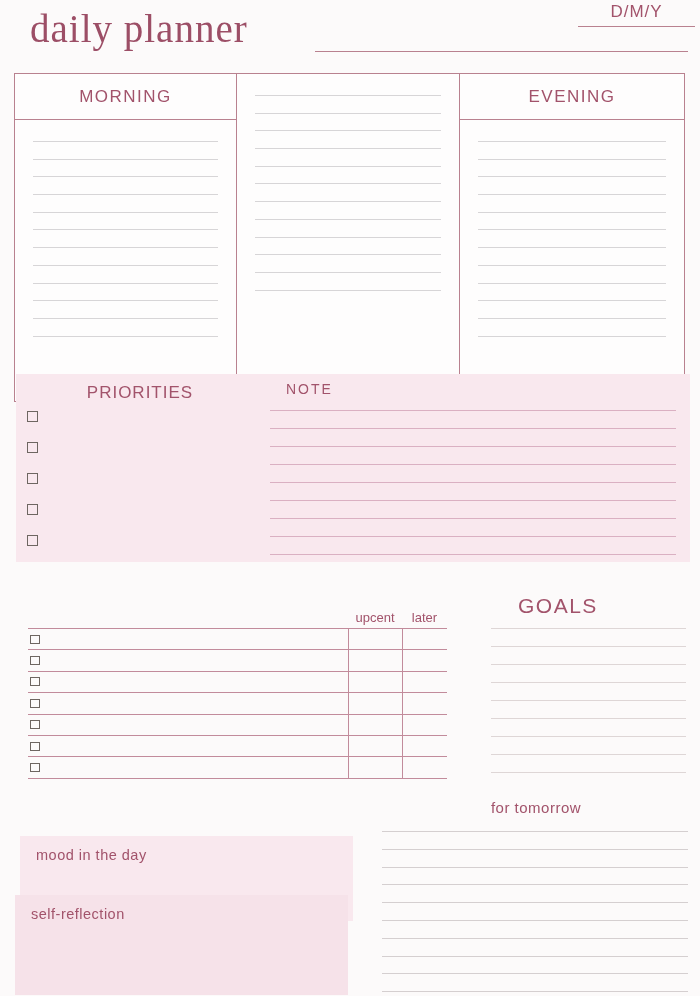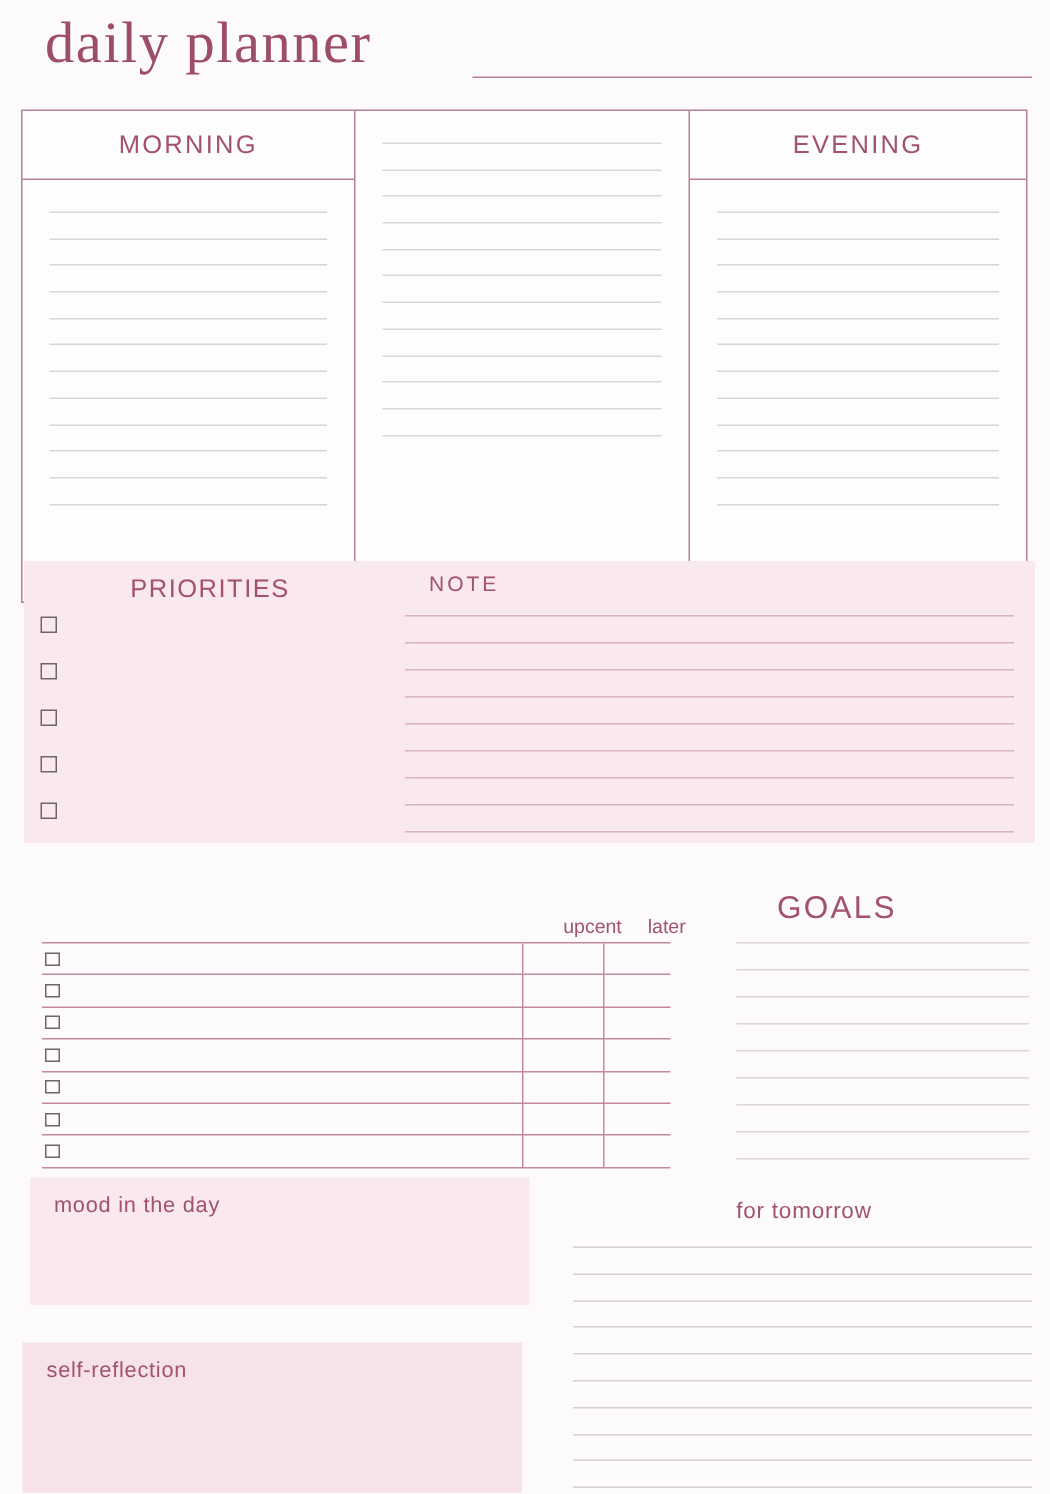--- a/index.html
+++ b/index.html
@@ -78,21 +78,21 @@
   .note-lines { padding: 36px 14px 0 14px; }
   .note-lines .rule { height: 1px; background: var(--rule-note, #dab0c2); margin-bottom: 17px; }
 
   
   .todo-title {
     position: absolute; left: 33px; top: 594px;
     color: var(--accent, #a2536b); font-size: 21px; letter-spacing: 1.5px;
   }
   .todo-col-label {
     position: absolute; top: 610px; text-align: center;
-    color: var(--accent, #a2536b); font-size: 13px; margin-left: 20px;
+    color: var(--accent, #a2536b); font-size: 13px;
   }
   .todo-col-label.upcent { left: 348px; width: 54px; }
   .todo-col-label.later  { left: 402px; width: 45px; }
   .todo-grid {
     position: absolute; left: 28px; top: 628px; width: 419px; height: 150px;
     border-top: 1px solid var(--rule-todo, #c28b9b);
   }
   .todo-row {
     height: 21.4px; display: flex; align-items: center;
     border-bottom: 1px solid var(--rule-todo, #c28b9b);
@@ -108,21 +108,21 @@
   
   .goals-title {
     position: absolute; left: 518px; top: 594px; width: 140px; text-align: left;
     color: var(--accent, #a2536b); font-size: 21px; letter-spacing: 1.5px;
   }
   .goals-lines { position: absolute; left: 491px; top: 628px; width: 195px; }
   .goals-lines .rule { height: 1px; background: var(--rule-goals, #ded6d6); margin-bottom: 17px; }
 
   
   .mood-box {
-    position: absolute; left: 20px; top: 785px; width: 333px; height: 85px;
+    position: absolute; left: 20px; top: 836px; width: 333px; height: 85px;
     background: var(--pink, #f9e8ee);
   }
   .reflection-box {
     position: absolute; left: 15px; top: 895px; width: 333px; height: 100px;
     background: var(--pink-dark, #f6e2e9);
   }
   .box-label {
     position: absolute; left: 16px; top: 11px;
     color: var(--accent, #a2536b); font-size: 14.5px; letter-spacing: 0.5px;
   }
@@ -132,20 +132,21 @@
   }
   .tomorrow-lines { position: absolute; left: 382px; top: 831px; width: 306px; }
   .tomorrow-lines .rule { height: 1px; background: var(--rule-tomorrow, #d5cfd0); margin-bottom: 16.8px; }
 </style>
 </head>
 <body>
 
 <div class="page">
 
   <div class="page-title">daily planner</div>
+  <div class="date-format">D/M/Y</div>
   <div class="date-line"></div>
 
   <div class="schedule">
     <div class="sched-col">
       <div class="sched-head">MORNING</div>
       <div class="sched-body">
           <div class="rule"></div>
           <div class="rule"></div>
           <div class="rule"></div>
           <div class="rule"></div>

